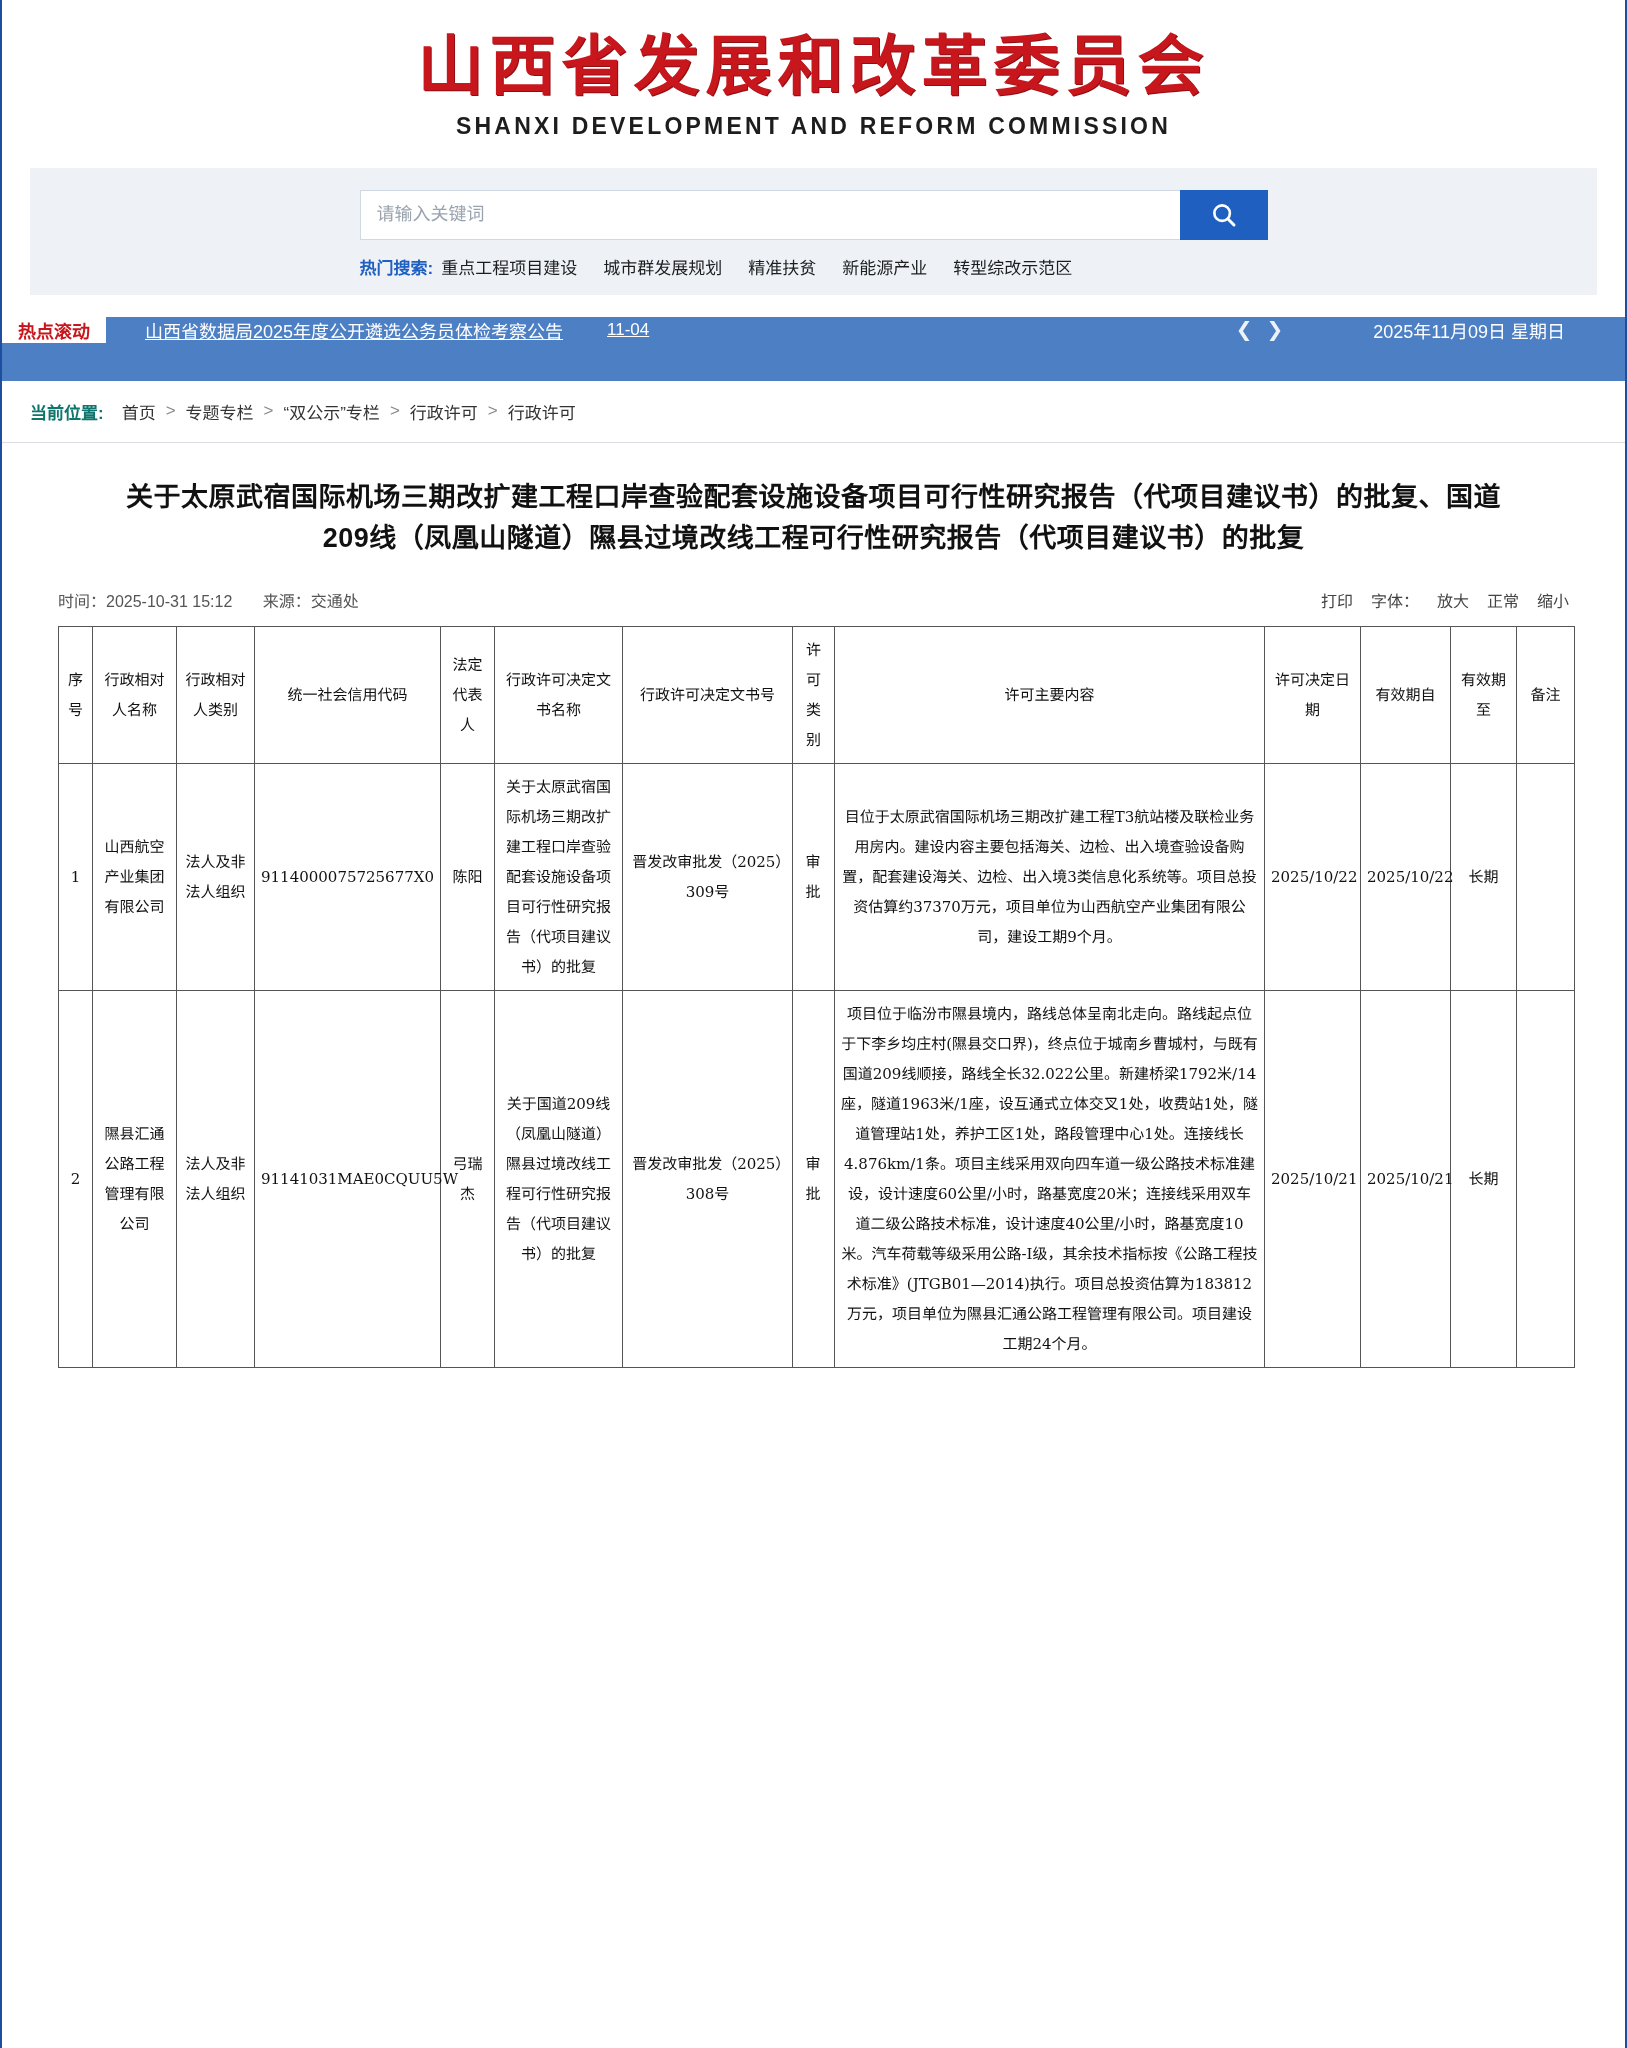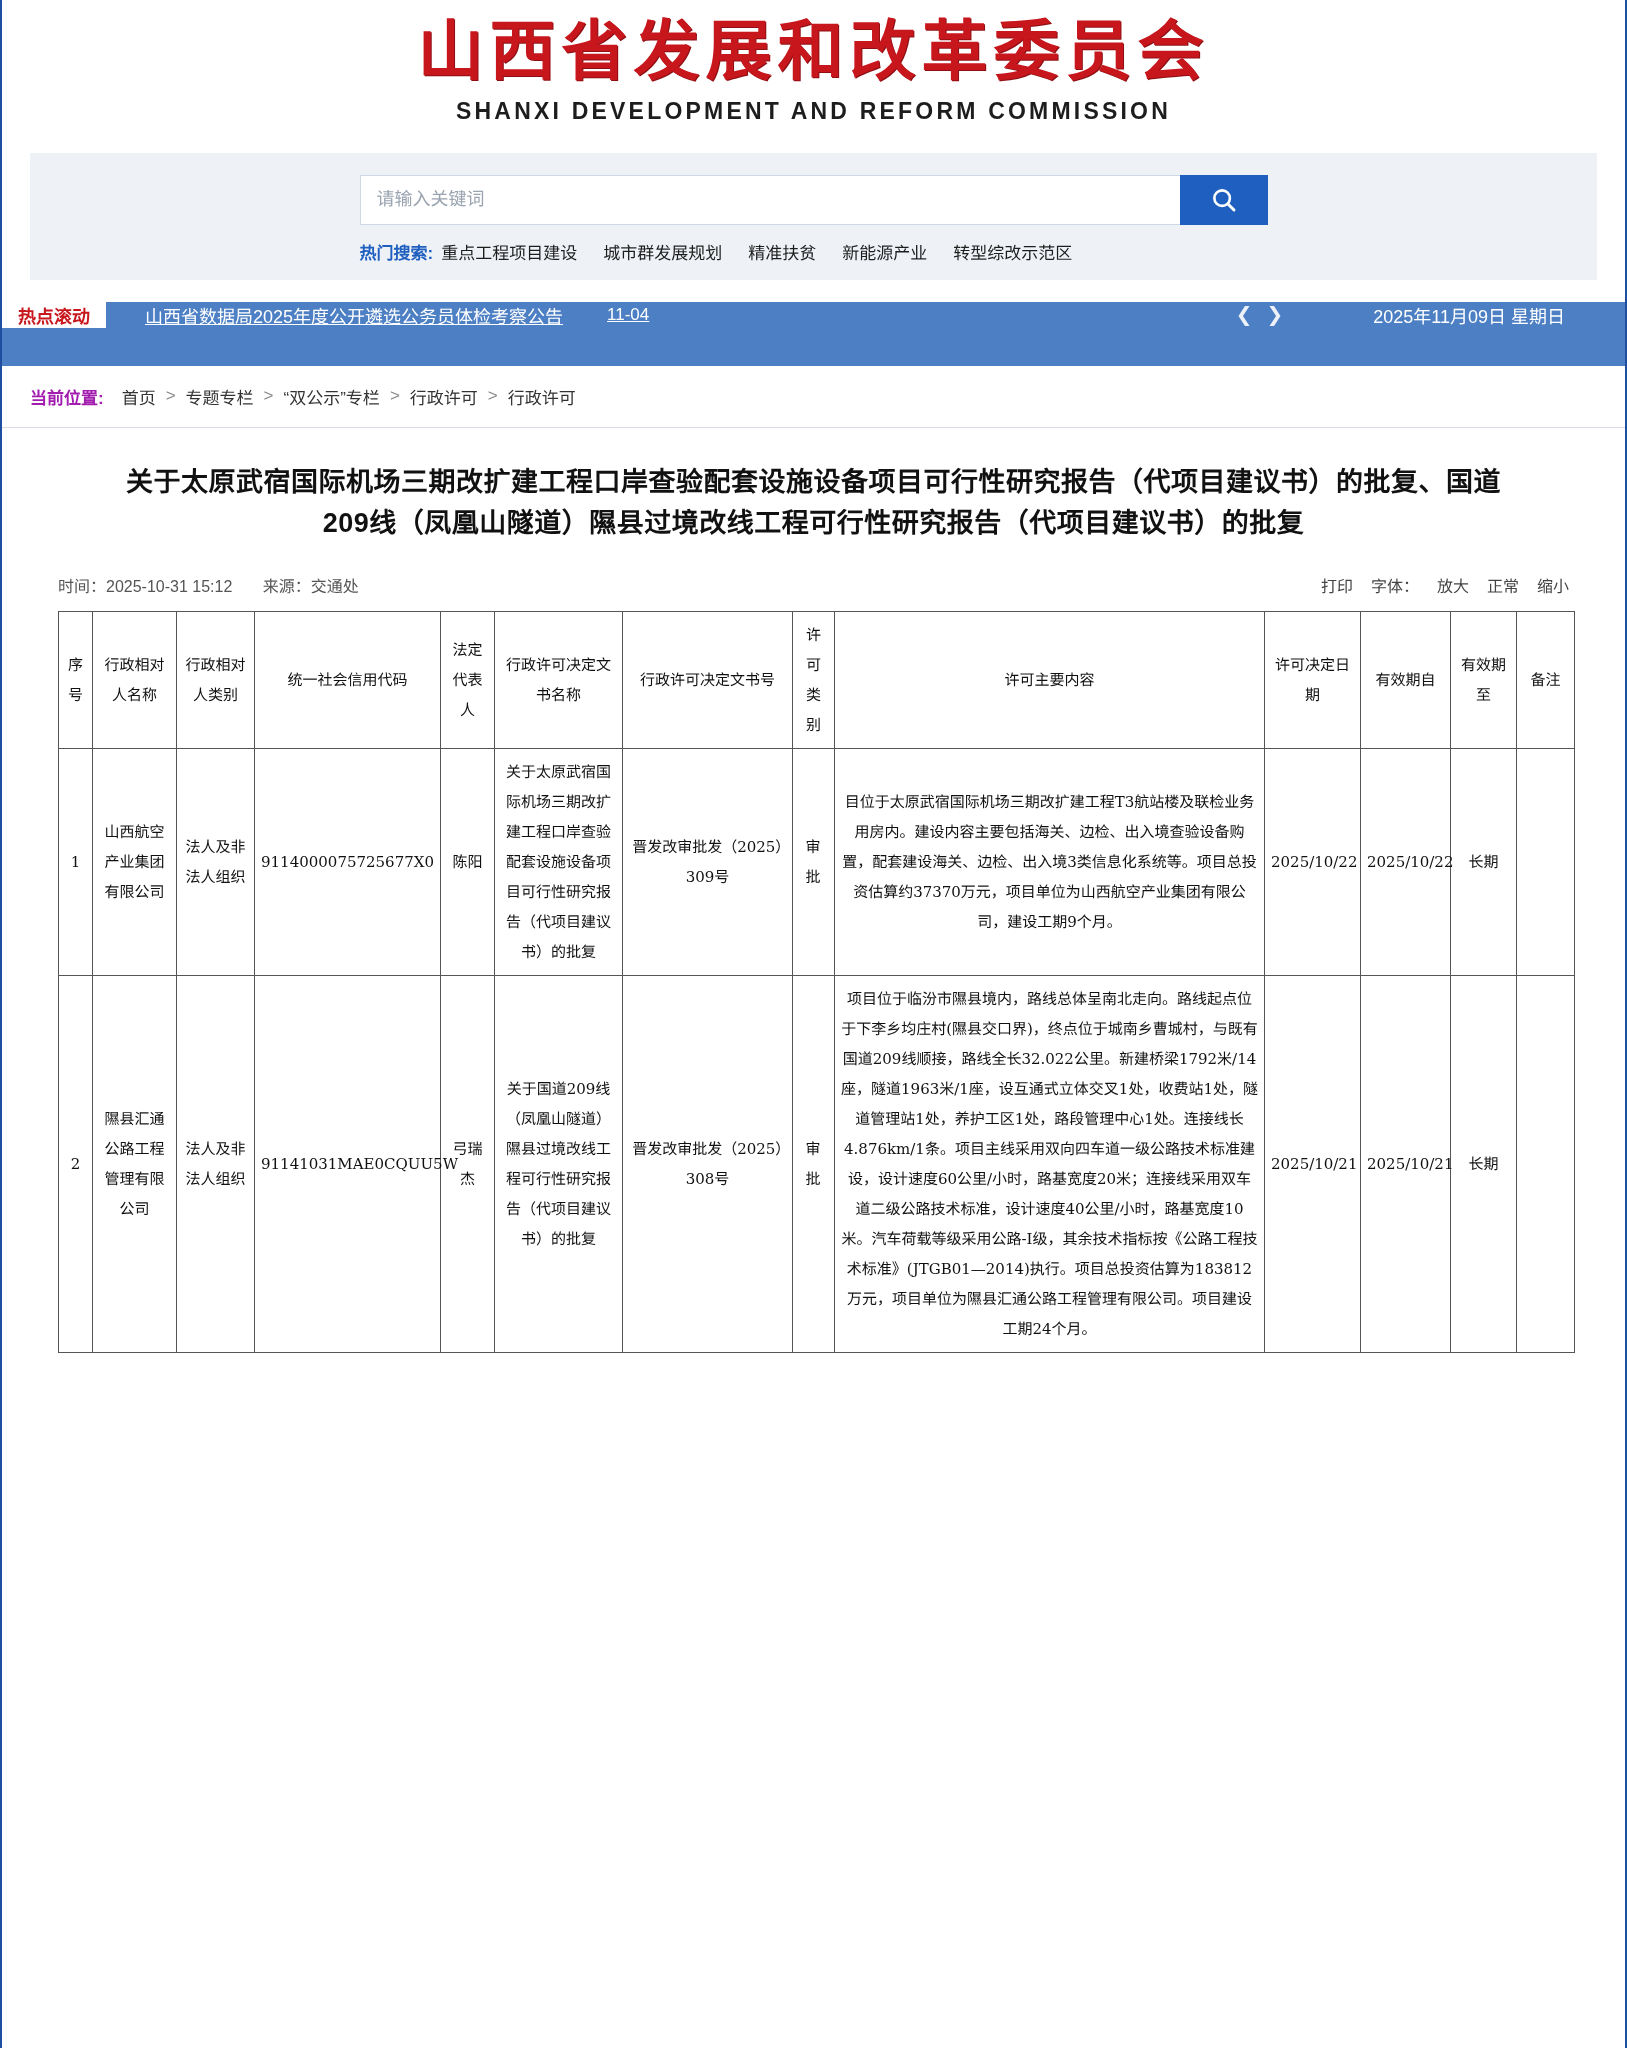--- a/index.html
+++ b/index.html
@@ -13,21 +13,21 @@
     min-height: 2048px;
     margin: 0 auto;
     background: #fff;
     position: relative;
     border-left: 2px solid #1f4ea1;
     border-right: 2px solid #1f4ea1;
   }
 
   
   .header {
-    padding: 15px 0 10px 0;
+    padding: 30px 0 10px 0;
     text-align: center;
     background: #fff;
   }
   .logo-cn {
     font-family: "DejaVu Serif", "Liberation Serif", serif;
     font-size: 66px;
     font-weight: 700;
     color: #c8161d;
     letter-spacing: 6px;
     line-height: 1.1;
@@ -126,21 +126,21 @@
   
   .crumb {
     border-bottom: 1px solid #d9dde3;
     padding: 18px 28px;
     font-size: 17px;
     color: #333;
     display: flex;
     align-items: center;
     flex-wrap: wrap;
   }
-  .crumb-label { font-weight: 700; color: #a21caf; margin-right: 18px; }
+  .crumb-label { font-weight: 700; color: #0f766e; margin-right: 18px; }
   .crumb a { color: #333; text-decoration: none; }
   .crumb-sep { margin: 0 10px; color: #888; }
 
   
   .article { padding: 34px 56px 0 56px; }
   .art-title {
     font-size: 27px;
     font-weight: 700;
     color: #111;
     text-align: center;

